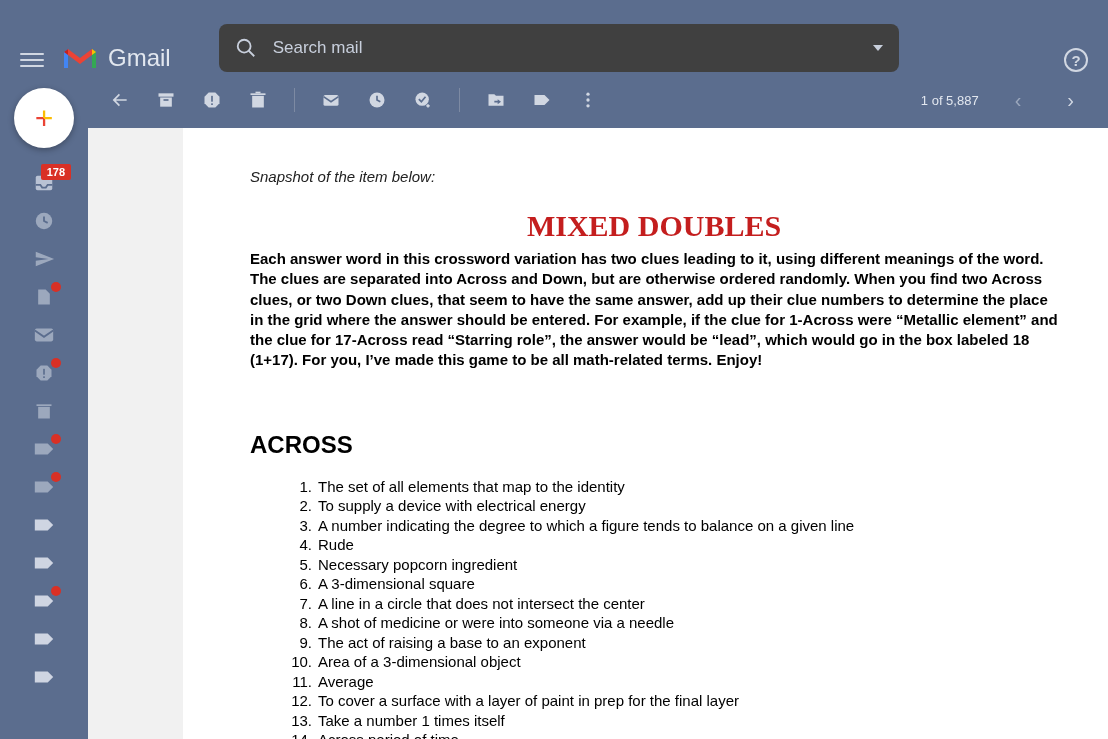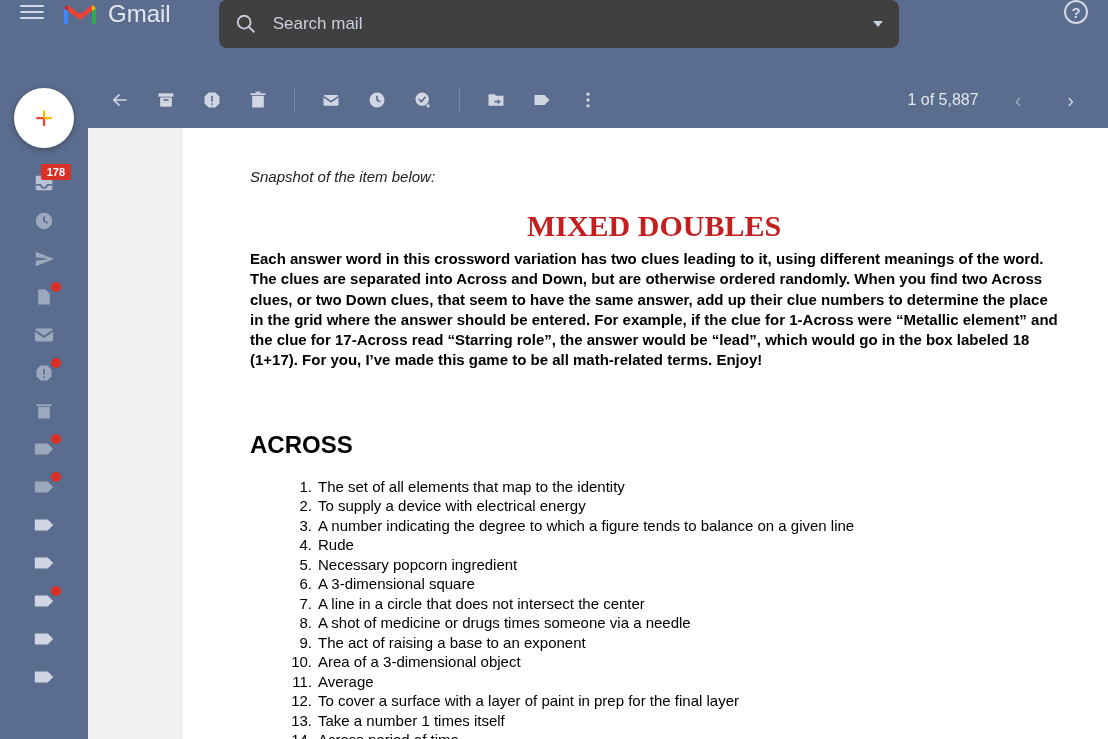--- a/index.html
+++ b/index.html
@@ -1,31 +1,31 @@
 <!DOCTYPE html>
 <html><head>
 <meta charset="utf-8">
 <style>
 *{margin:0;padding:0;box-sizing:border-box;font-family:Arial,Helvetica,sans-serif}
 body{width:1108px;height:739px;overflow:hidden;background:#5b6d8e}
-.header{height:72px;background:#5b6d8e;display:flex;align-items:flex-start;padding:0 20px;gap:18px}
+.header{height:72px;background:#5b6d8e;display:flex;align-items:flex-end;padding:0 20px;gap:18px}
 .menu-icon{width:24px;height:24px;display:flex;flex-direction:column;justify-content:center;gap:4px;cursor:pointer}
 .menu-icon span{height:2px;background:#d1d7e2;border-radius:1px}
 .gmail-logo{display:flex;align-items:center;gap:10px}
 .gmail-m{width:36px;height:28px;position:relative}
 .gmail-text{color:#e2e7ef;font-size:24px;font-weight:400}
 .search-box{flex:1;max-width:680px;height:48px;background:#404040;border-radius:8px;display:flex;align-items:center;padding:0 16px;gap:16px;margin-left:30px}
 .search-box input{flex:1;background:transparent;border:none;outline:none;color:#c8cfdc;font-size:17px}
 .search-box input::placeholder{color:#c8cfdc}
 .search-drop{width:0;height:0;border-left:5px solid transparent;border-right:5px solid transparent;border-top:6px solid #c8cfdc}
 .help-icon{margin-left:auto;width:24px;height:24px;border:2px solid #d1d7e2;border-radius:50%;display:flex;align-items:center;justify-content:center;color:#d1d7e2;font-size:15px;font-weight:bold;cursor:pointer}
 .toolbar{height:56px;background:#5b6d8e;display:flex;align-items:center;padding-left:110px;padding-right:24px;gap:26px}
 .toolbar .icon{width:20px;height:20px;cursor:pointer;display:flex;align-items:center;justify-content:center}
 .toolbar .divider{width:1px;height:24px;background:#7d8aa3}
-.toolbar .counter{margin-left:auto;color:#e2e7ef;font-size:16px}
+.toolbar .counter{margin-left:auto;color:#e2e7ef;font-size:13px}
 .nav-arrow{color:#9ca8bd;font-size:20px;cursor:pointer;padding:0 10px}
 .sidebar{position:absolute;left:0;top:72px;width:88px;height:667px;background:#5b6d8e;display:flex;flex-direction:column;align-items:center;padding-top:16px;gap:16px}
 .compose{width:60px;height:60px;background:#fff;border-radius:50%;display:flex;align-items:center;justify-content:center;cursor:pointer;box-shadow:0 2px 6px rgba(0,0,0,0.3);margin-bottom:8px}
 .compose-plus{font-size:32px;font-weight:300;background:linear-gradient(45deg,#4285f4 25%,#ea4335 25% 50%,#fbbc04 50% 75%,#34a853 75%);-webkit-background-clip:text;background-clip:text;color:transparent}
 .side-item{width:22px;height:22px;position:relative;cursor:pointer;display:flex;align-items:center;justify-content:center}
 .side-item .dot{position:absolute;top:-4px;right:-6px;width:10px;height:10px;background:#d93025;border-radius:50%}
 .badge{position:absolute;top:-8px;right:-16px;background:#d93025;color:#fff;font-size:11px;font-weight:bold;padding:2px 6px;border-radius:2px}
 .content{position:absolute;left:88px;top:128px;right:0;bottom:0;background:#fff;display:flex}
 .gutter{width:95px;background:#f1f1f1;flex-shrink:0}
 .doc{flex:1;padding:40px 50px 20px 67px;background:#fff;overflow:hidden}
@@ -262,21 +262,21 @@
         <li>
           <span class="num">6.</span>
           <span> A 3-dimensional square</span>
         </li>
         <li>
           <span class="num">7.</span>
           <span> A line in a circle that does not intersect the center</span>
         </li>
         <li>
           <span class="num">8.</span>
-          <span> A shot of medicine or drugs times someone via a needle</span>
+          <span> A shot of medicine or were into someone via a needle</span>
         </li>
         <li>
           <span class="num">9.</span>
           <span> The act of raising a base to an exponent</span>
         </li>
         <li>
           <span class="num">10.</span>
           <span> Area of a 3-dimensional object</span>
         </li>
         <li>

